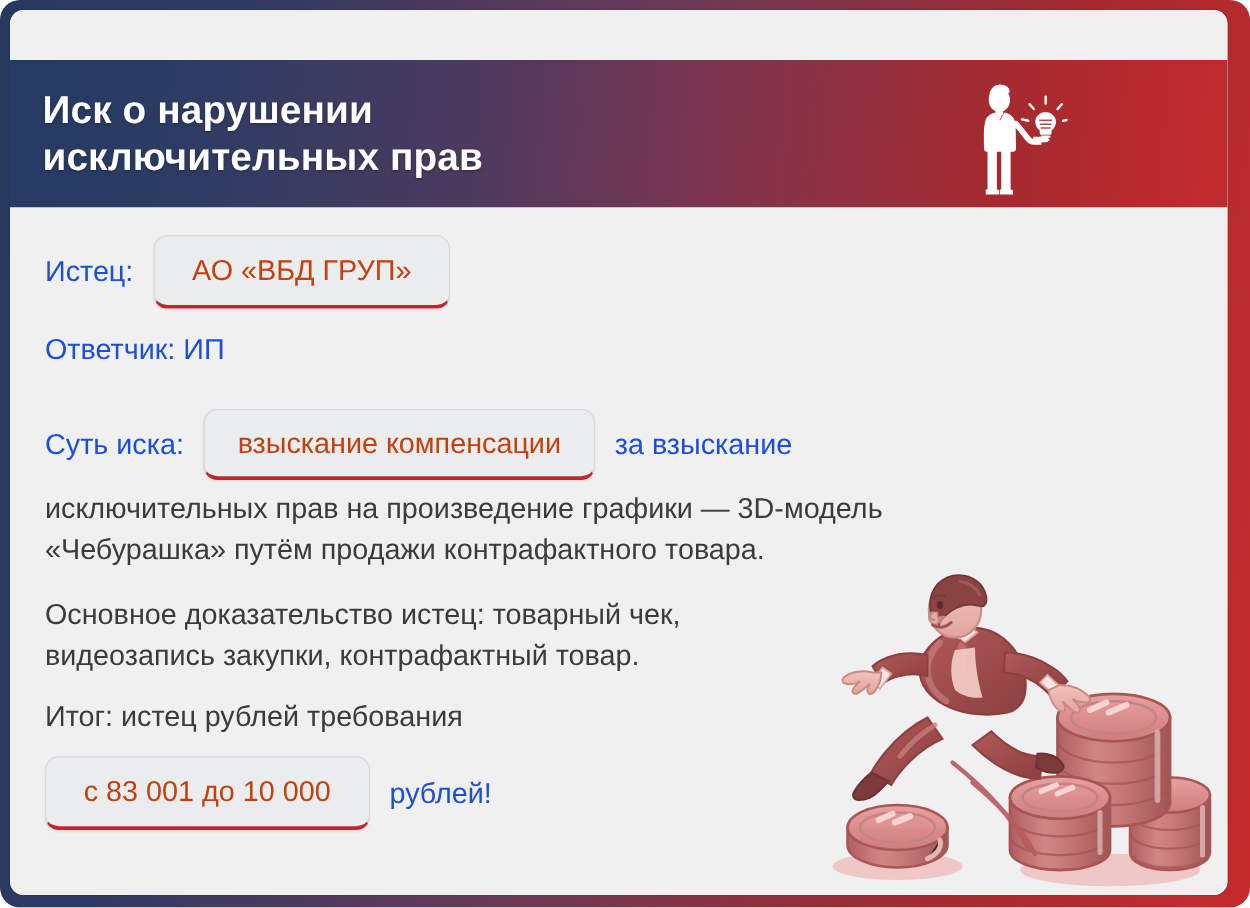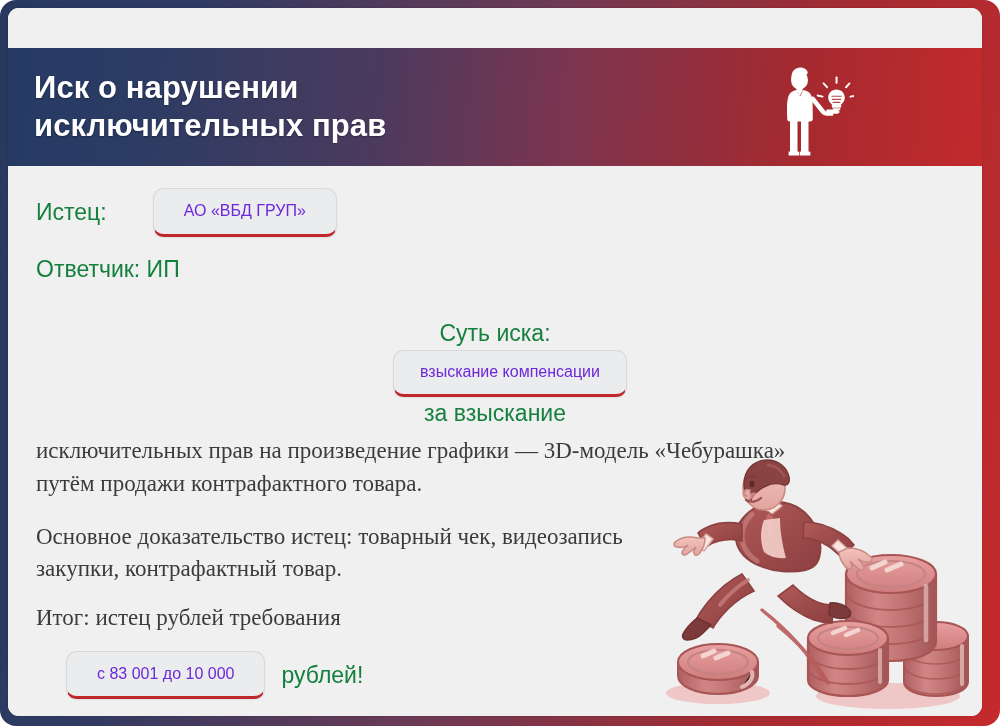--- a/index.html
+++ b/index.html
@@ -76,49 +76,47 @@
 
   .line {
     display: flex;
     align-items: center;
     flex-wrap: wrap;
     color: #3b3b3b;
     font-size: 23px;
     line-height: 1.42;
   }
 
-  .label { color: #15803d; font-size: 23px; }
+  .label { color: #1d4ed8; font-size: 23px; }
 
   
   .pill {
     display: inline-flex;
     align-items: center;
     justify-content: center;
     background: #ebecee;
     border: 1px solid #d8d9db;
     border-bottom: 3px solid #c0272d;
     border-radius: 11px;
-    color: #6d28d9;
-    font-size: 16px;
+    color: #c2410c;
+    font-size: 23px;
     padding: 10px 26px;
     box-shadow: 0 1px 2px rgba(0,0,0,0.07);
-    margin-left: 30px;
   }
   .pill.big { padding: 11px 30px; }
 
   .row-plaintiff { margin-bottom: 16px; }
   .row-defendant { margin-bottom: 32px; }
-  .row-claim { margin-bottom: 6px; flex-direction: column; }
+  .row-claim { margin-bottom: 6px; }
 
   .para {
     color: #3b3b3b;
     font-size: 23px;
     line-height: 1.42;
     max-width: 760px;
-    font-family: Liberation Serif, serif;
   }
   .para.narrow { max-width: 640px; }
 
   .gap-s { height: 16px; }
   .gap-m { height: 20px; }
 
   .spacer-x { display: inline-block; width: 16px; }
 
   
   .illus {

